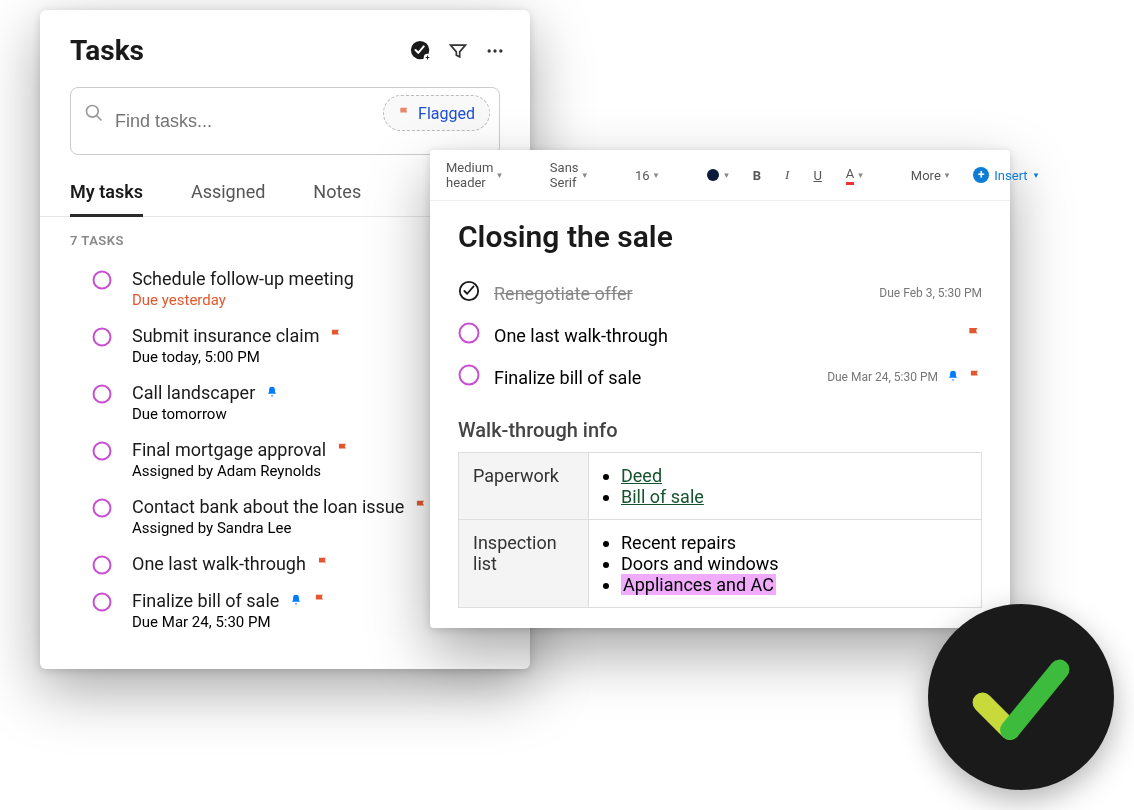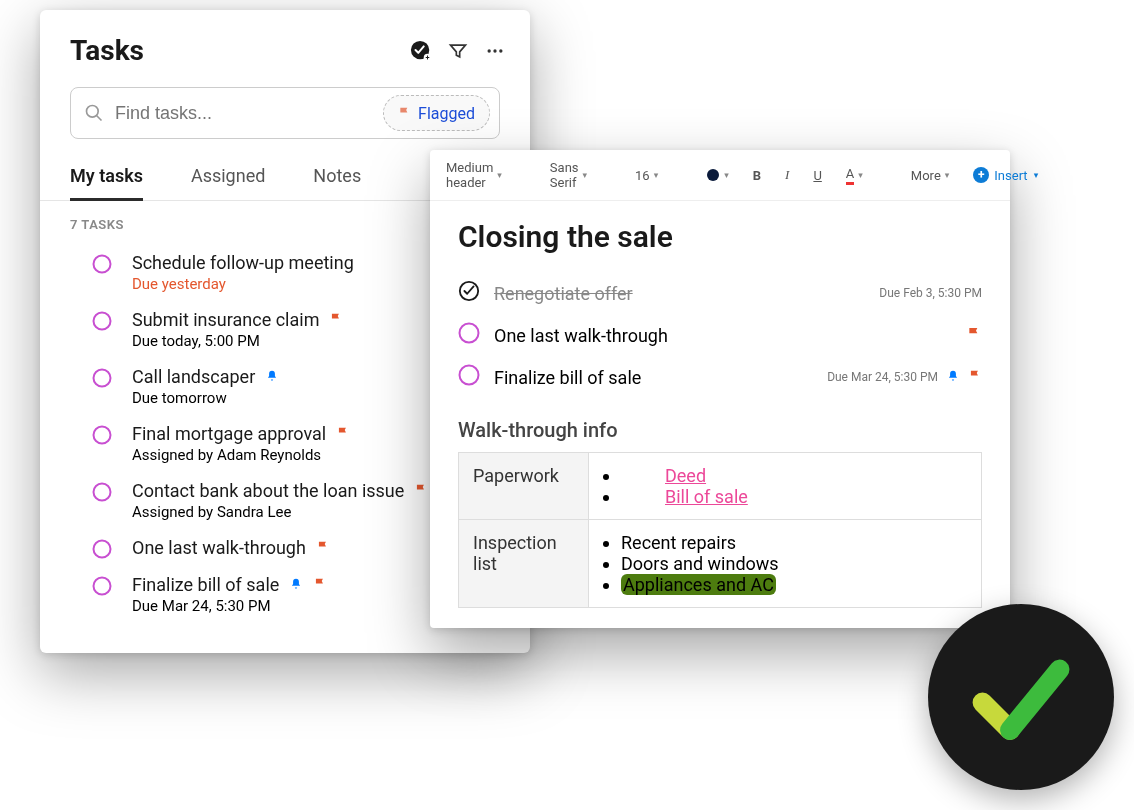--- a/index.html
+++ b/index.html
@@ -30,21 +30,21 @@
     }
     .tasks-title { font-size: 28px; font-weight: 700; color: #1a1a1a; }
     .tasks-header-icons { display: flex; align-items: center; gap: 16px; }
     .icon-btn { display:inline-flex; align-items:center; justify-content:center; cursor:pointer; }
     .search-row {
       padding: 0 30px 18px 30px;
       position: relative;
     }
     .search-input {
       width: 100%;
-      height: 52px;
+      height: 68px;
       border: 1px solid #ccc;
       border-radius: 8px;
       padding: 0 110px 0 44px;
       font-size: 18px;
       color: #888;
       outline: none;
     }
     .search-icon-wrap {
       position: absolute;
       left: 44px;
@@ -174,22 +174,22 @@
       width:100%;
     }
     .info-table td {
       border:1px solid #ddd;
       padding:12px 14px;
       vertical-align:top;
       font-size:18px;
     }
     .info-table td.label { background:#f4f4f4; width:130px; color:#333; }
     .info-table ul { list-style: disc; padding-left:18px; }
-    .info-table a { color:#ec4899; text-decoration:underline;margin-left:44px; }
-    .hl { background:#4d7c0f; padding:0 2px;border-radius:6px; }
+    .info-table a { color:#14532d; text-decoration:underline; }
+    .hl { background:#f0abfc; padding:0 2px; }
 
     
     .check-badge {
       position:absolute;
       right:20px;
       bottom:20px;
       width:186px;height:186px;border-radius:50%;
       background:#1a1a1a;
       display:flex;align-items:center;justify-content:center;
       box-shadow:0 10px 30px rgba(0,0,0,0.3);

